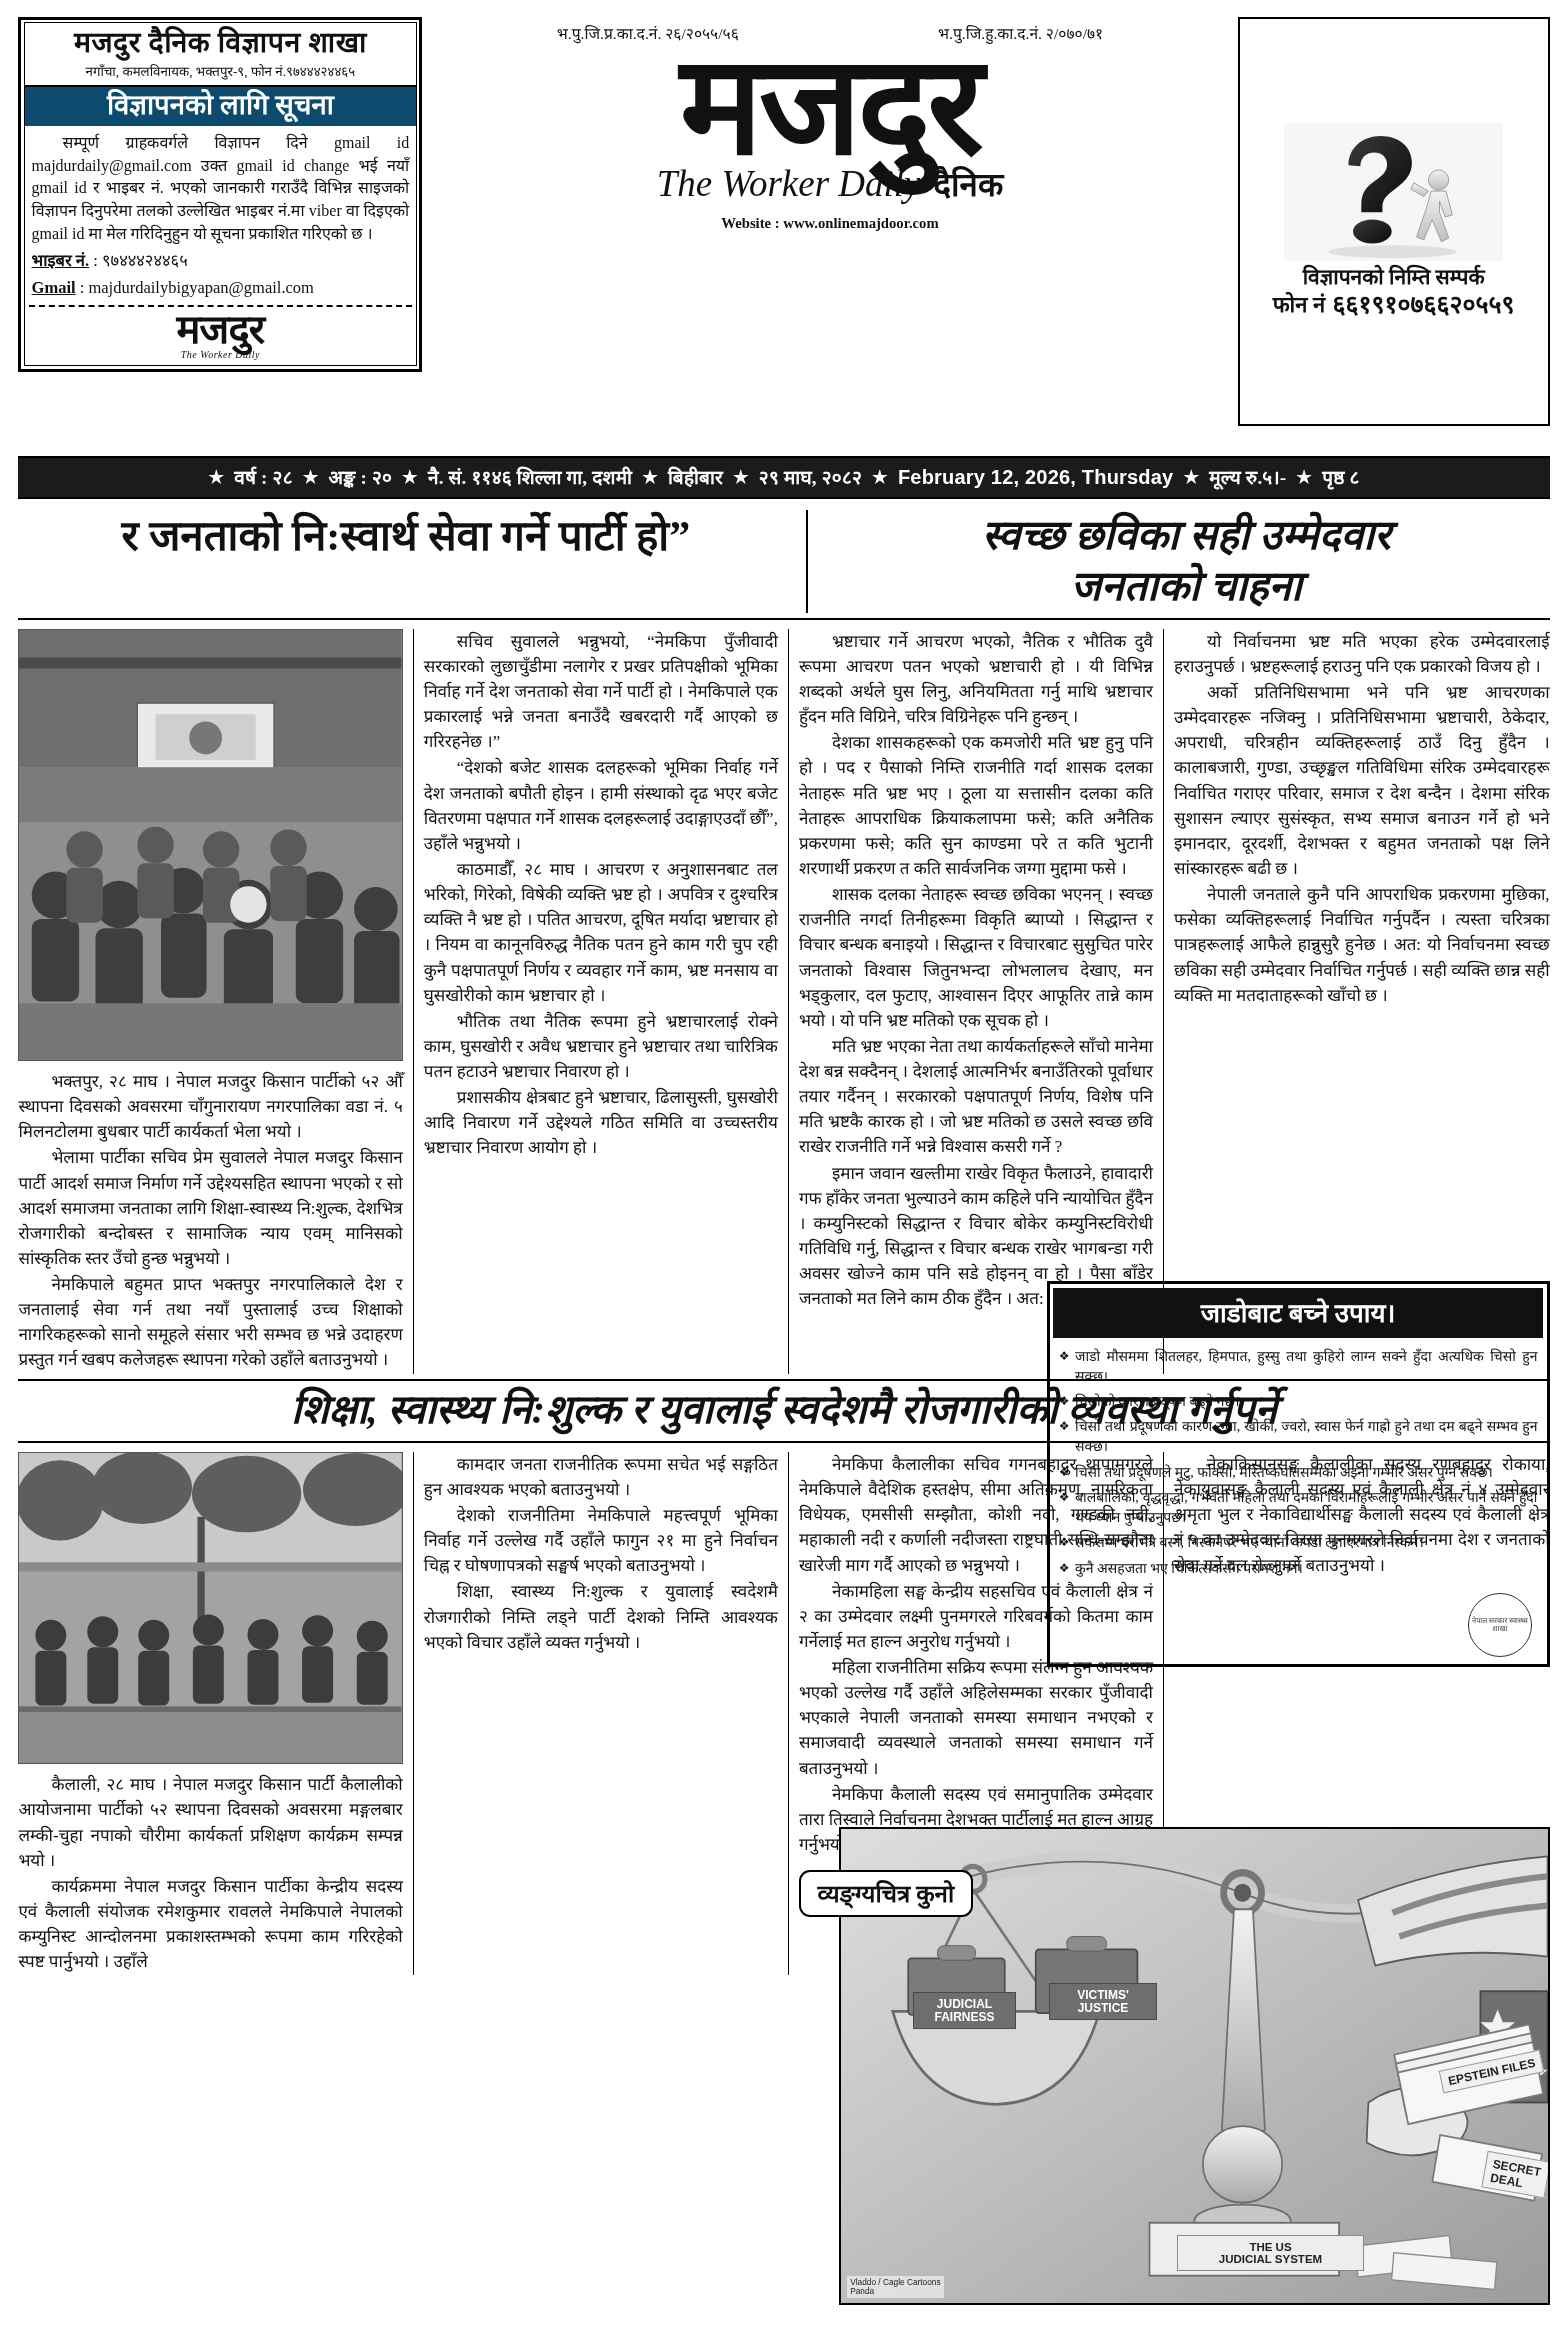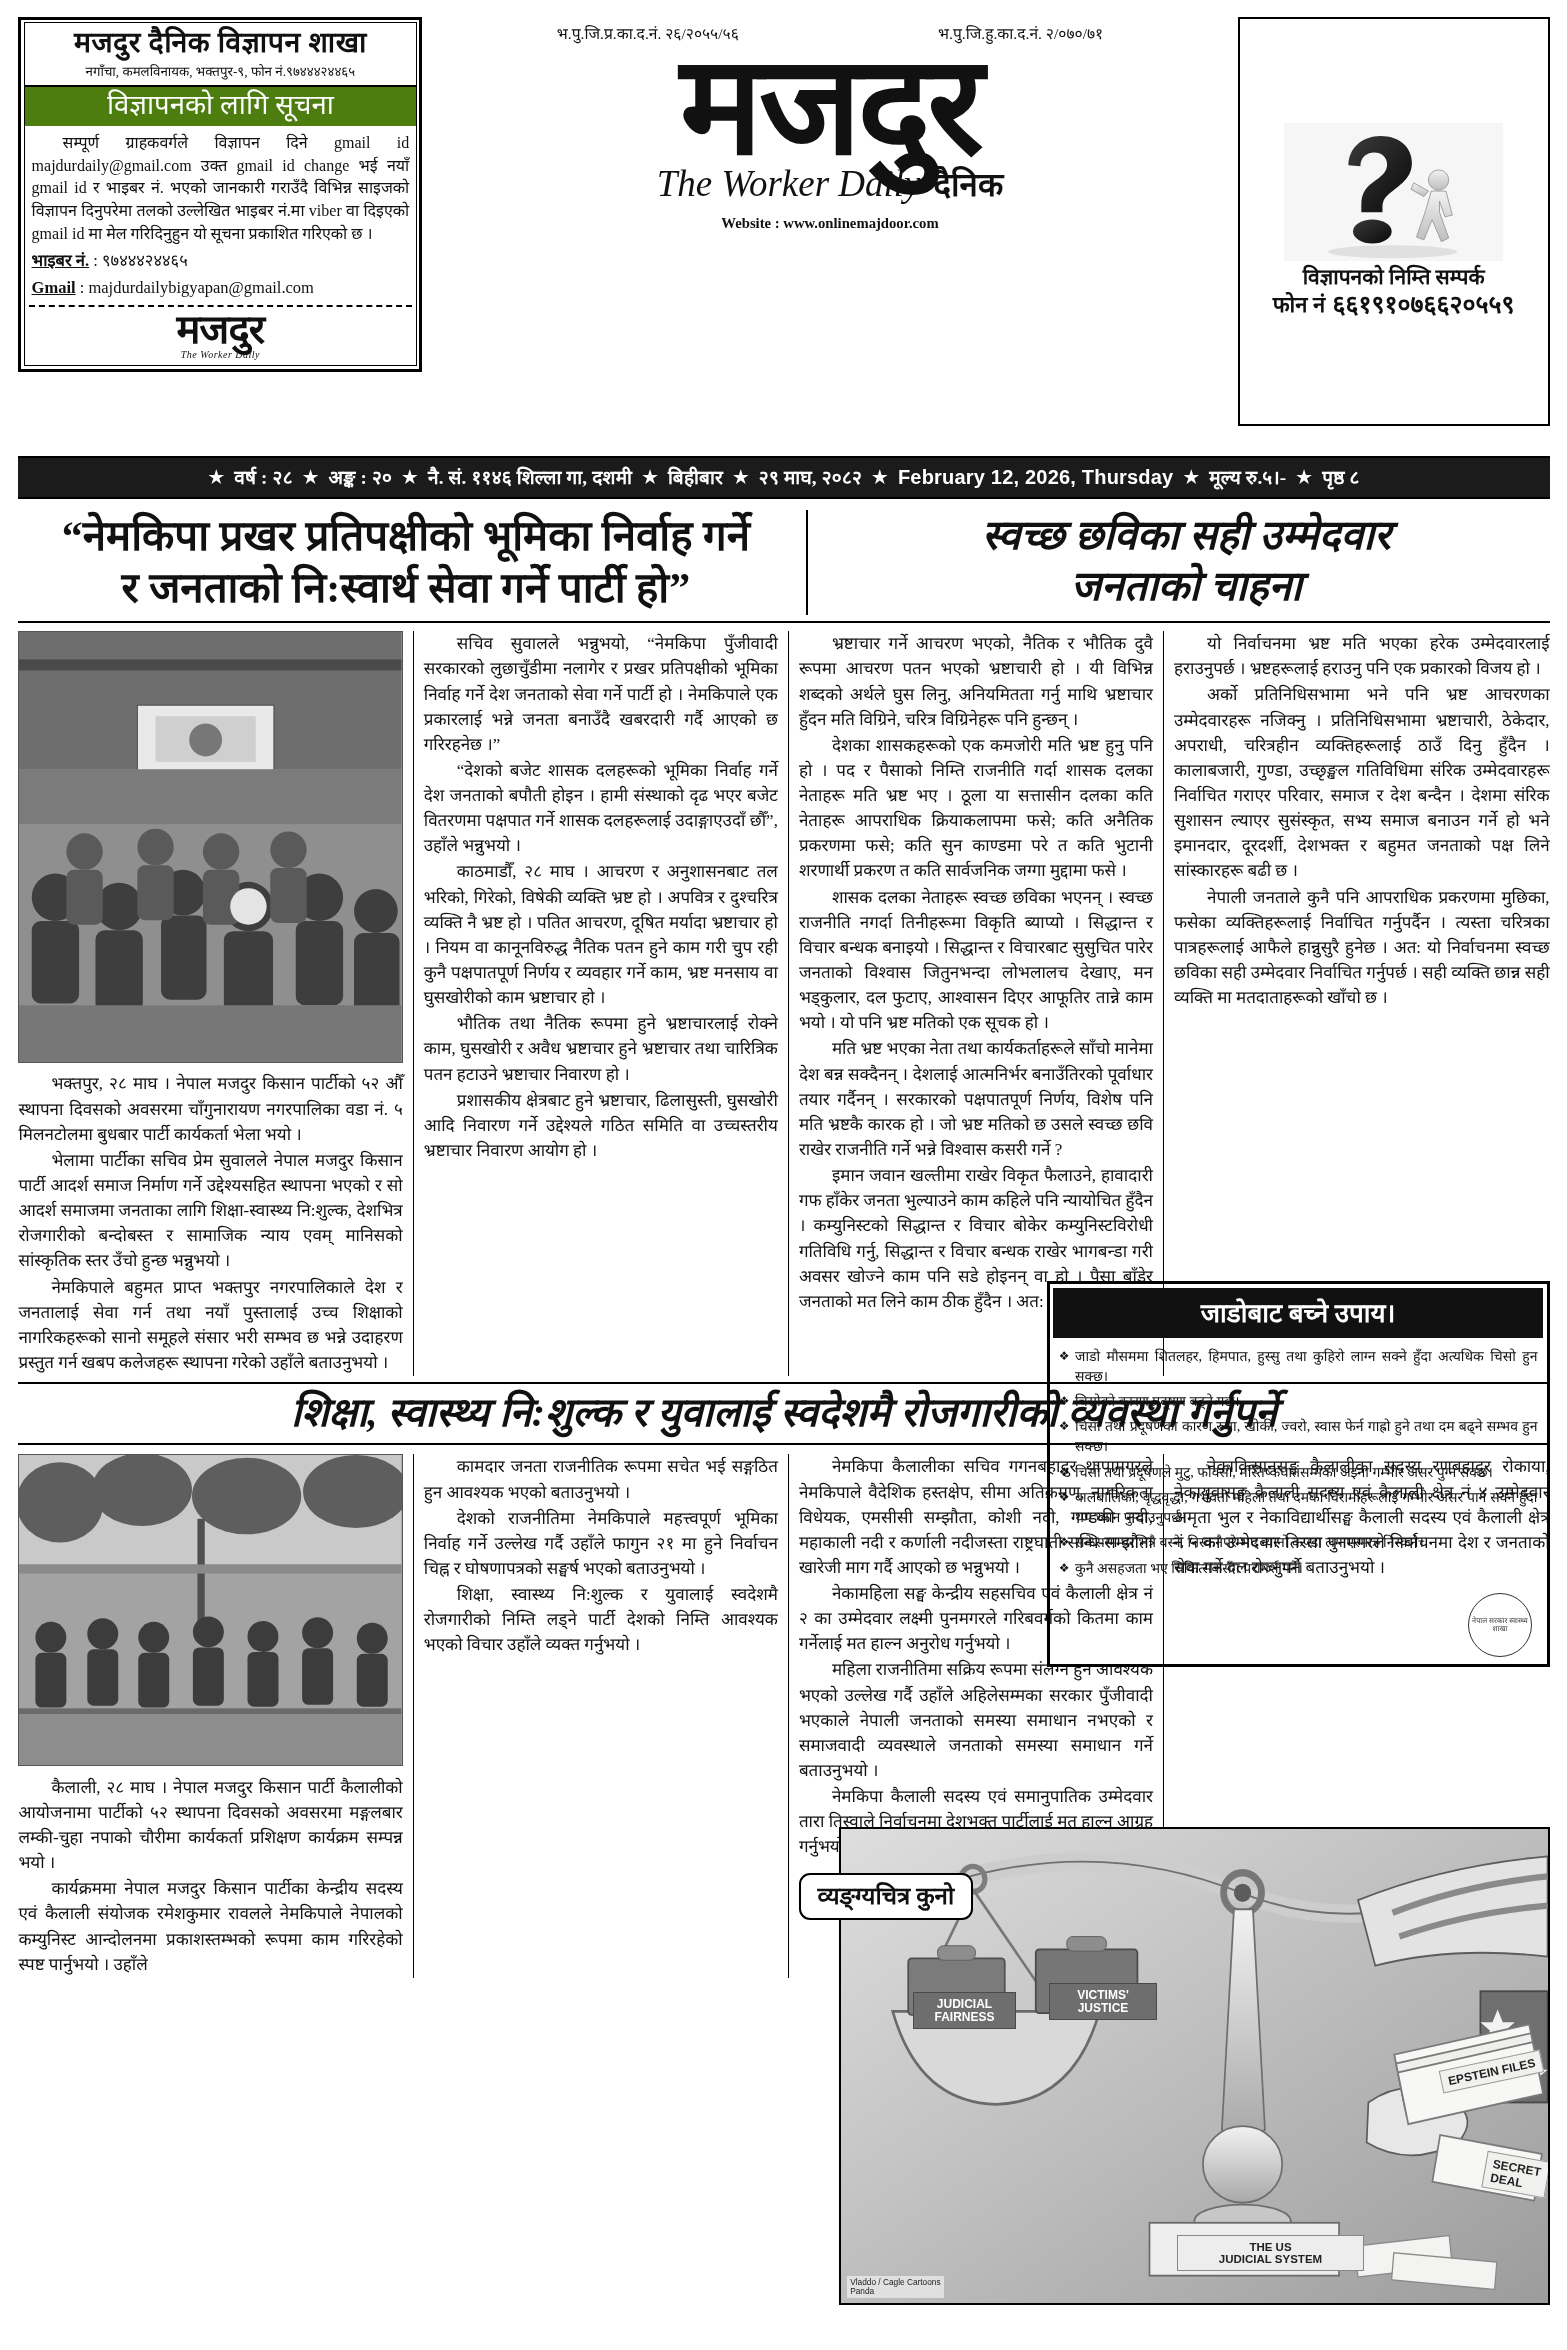--- a/index.html
+++ b/index.html
@@ -16,21 +16,21 @@
 
   
   .ad-left { width:404px; border:3.7px solid #000; padding:2.8px; flex:none; }
   .ad-left-inner { border:1.8px solid #000; }
   .ad-title {
     font-weight:bold; text-align:center; font-size:28.5px; letter-spacing:0.5px;
     padding:3.7px 1.8px 1.8px; line-height:1.1;
   }
   .ad-sub { text-align:center; font-size:13.3px; padding:1.8px 1.8px 4.6px; border-bottom:2.8px solid #000; }
   .ad-banner {
-    background:#4d7c0f; color:#fff; text-align:center; font-weight:normal;
+    background:#0c4a6e; color:#fff; text-align:center; font-weight:bold;
     font-size:27.5px; padding:4.6px 1.8px 6.4px; line-height:1.05;
   }
   .ad-body { font-size:16px; line-height:1.42; text-align:justify; padding:5.5px 6.4px 2.8px; }
   .ad-body p { text-indent:31px; }
   .ad-contact { font-size:16.5px; padding:0.9px 6.4px; line-height:1.5; }
   .ad-contact b { text-decoration:underline; }
   .ad-dashed { border-top:2.8px dashed #000; margin:3.7px 3.7px 0; }
   .ad-logo { text-align:center; padding:3.7px 0 5.5px; }
   .ad-logo .big { font-size:40px; font-weight:bold; letter-spacing:-0.9px; line-height:.95; }
   .ad-logo .small { font-size:10px; font-style:italic; letter-spacing:0.5px; }
@@ -228,21 +228,20 @@
     <span class="star">★</span>
     <span class="eng">February 12,  2026, Thursday</span>
     <span class="star">★</span>
     <span>मूल्य रु.५।-</span>
     <span class="star">★</span>
     <span>पृष्ठ ८</span>
   </div>
 
   <div class="head-row">
     <div class="head-left">
-      <div class="h1-main">“नेमकिपा प्रखर प्रतिपक्षीको भूमिका निर्वाह गर्ने</div>
       <div class="h1-main">र जनताको नि:स्वार्थ सेवा गर्ने पार्टी हो”</div>
     </div>
     <div class="head-right">
       <div class="h1-main italic">स्वच्छ छविका सही उम्मेदवार</div>
       <div class="h1-main italic">जनताको चाहना</div>
     </div>
   </div>
 
   <div class="content">
 

